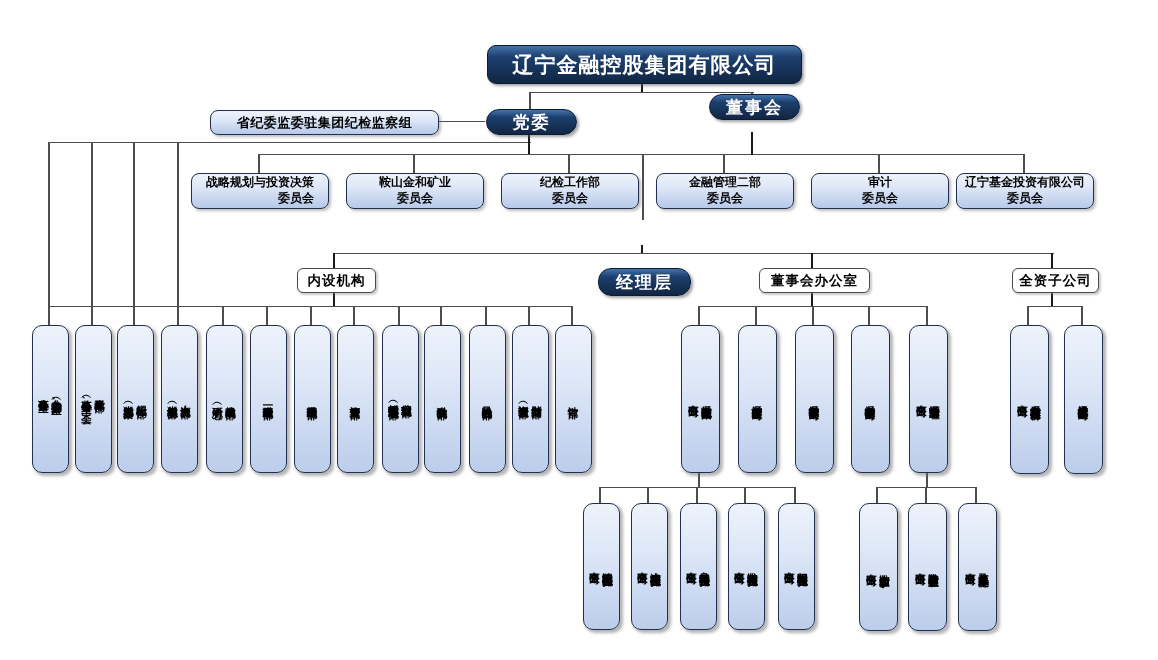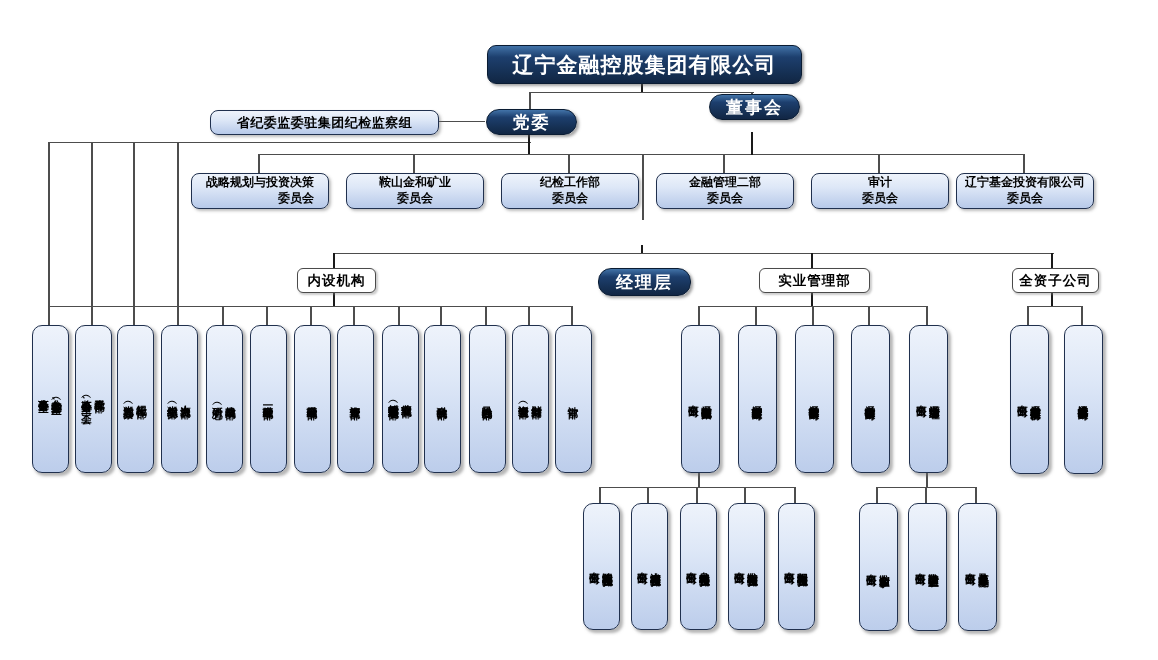--- a/index.html
+++ b/index.html
@@ -122,21 +122,21 @@
       <span>省纪委监委驻集团纪检监察组</span>
     </div>
 
   <div class="darkbox midbox" style="left:598px;top:220px;width:91px;height:26px;margin-top:48px;"><span>经理层</span></div>
 
   <div class="whitebox" style="left:297px;top:268px;width:77px;height:23px;">
       <span>内设机构</span>
     </div>
 
   <div class="whitebox" style="left:759px;top:268px;width:109px;height:23px;">
-      <span>实业管理部</span>
+      <span>董事会办公室</span>
     </div>
 
   <div class="whitebox" style="left:1012px;top:268px;width:85px;height:23px;">
       <span>全资子公司</span>
     </div>
 
   <div id="committees">
       <div class="lightbox cbox" style="left: 191px; top: 173px; width: 136px; height: 34px; text-align: right;"><span>战略规划与投资决策
 委员会</span></div>
       <div class="lightbox cbox" style="left: 346px; top: 173px; width: 136px; height: 34px;"><span>鞍山金和矿业

